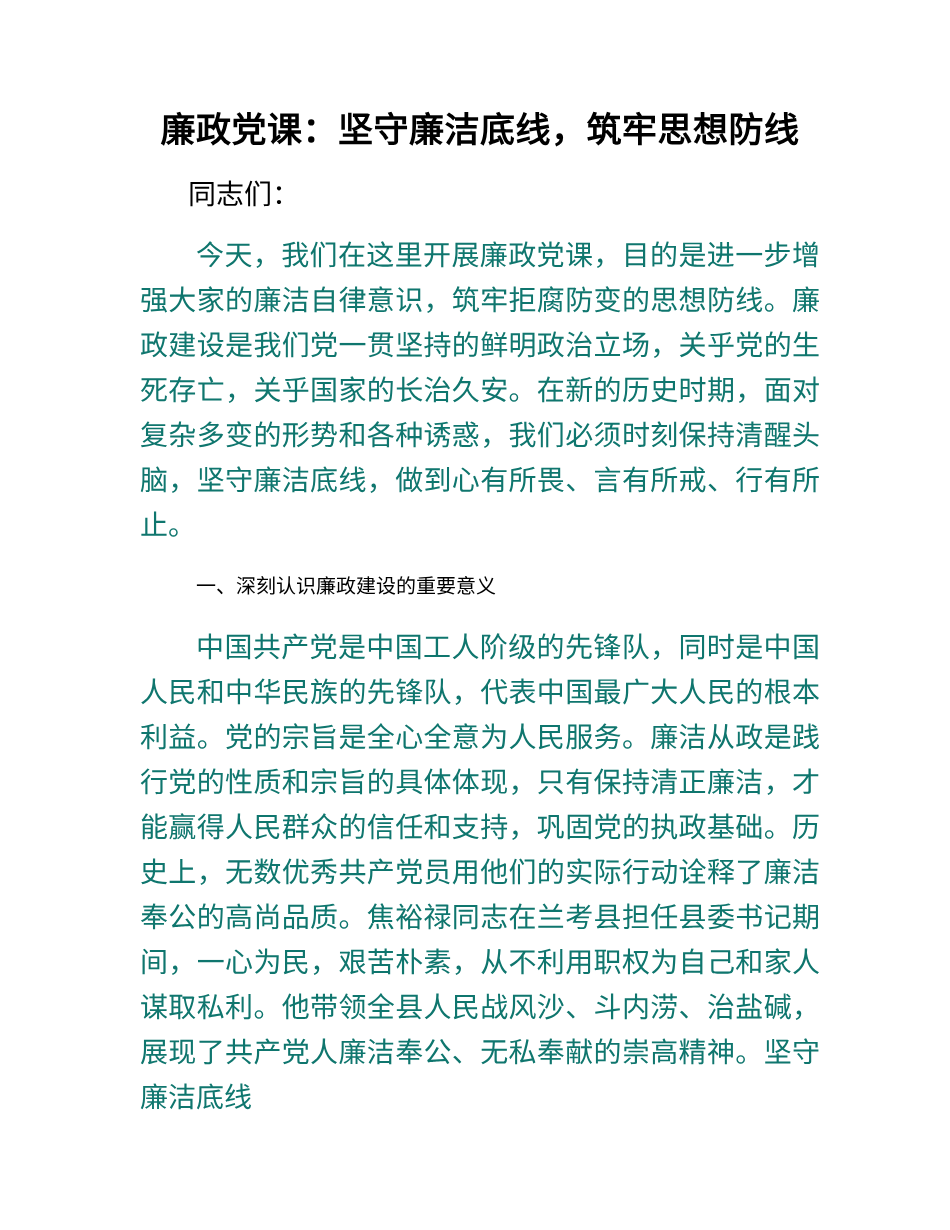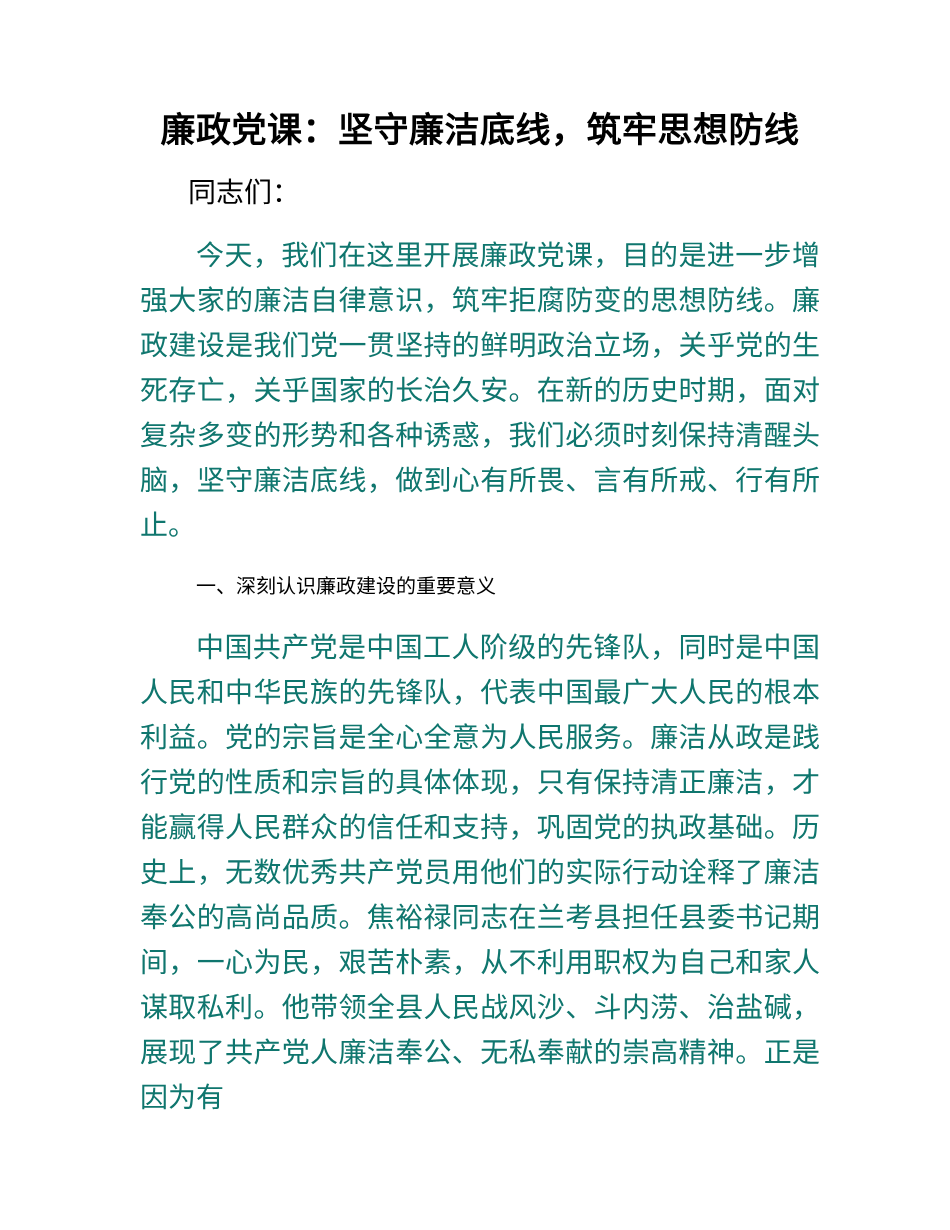--- a/index.html
+++ b/index.html
@@ -33,21 +33,21 @@
     color: #000000;
     text-align: center;
     line-height: 1.25;
     letter-spacing: 0.5px;
     margin: 0;
     padding-top: 108px;
     white-space: nowrap;
   }
 
   .salutation {
-    font-family: Liberation Mono, monospace;
+    font-family: Liberation Sans, sans-serif;
     font-size: 28px;
     font-weight: normal;
     color: #000000;
     line-height: 45px;
     margin: 0;
     padding-top: 20px;
     text-indent: 48px;
   }
 
   .body-para {
@@ -86,16 +86,16 @@
 
     <h1 class="doc-title">廉政党课：坚守廉洁底线，筑牢思想防线</h1>
 
     <p class="salutation">同志们：</p>
 
     <p class="body-para">今天，我们在这里开展廉政党课，目的是进一步增强大家的廉洁自律意识，筑牢拒腐防变的思想防线。廉政建设是我们党一贯坚持的鲜明政治立场，关乎党的生死存亡，关乎国家的长治久安。在新的历史时期，面对复杂多变的形势和各种诱惑，我们必须时刻保持清醒头脑，坚守廉洁底线，做到心有所畏、言有所戒、行有所止。</p>
 
     <p class="heading-1">一、深刻认识廉政建设的重要意义</p>
 
 
-    <p class="body-para">中国共产党是中国工人阶级的先锋队，同时是中国人民和中华民族的先锋队，代表中国最广大人民的根本利益。党的宗旨是全心全意为人民服务。廉洁从政是践行党的性质和宗旨的具体体现，只有保持清正廉洁，才能赢得人民群众的信任和支持，巩固党的执政基础。历史上，无数优秀共产党员用他们的实际行动诠释了廉洁奉公的高尚品质。焦裕禄同志在兰考县担任县委书记期间，一心为民，艰苦朴素，从不利用职权为自己和家人谋取私利。他带领全县人民战风沙、斗内涝、治盐碱，展现了共产党人廉洁奉公、无私奉献的崇高精神。正是因为有</p>
+    <p class="body-para">中国共产党是中国工人阶级的先锋队，同时是中国人民和中华民族的先锋队，代表中国最广大人民的根本利益。党的宗旨是全心全意为人民服务。廉洁从政是践行党的性质和宗旨的具体体现，只有保持清正廉洁，才能赢得人民群众的信任和支持，巩固党的执政基础。历史上，无数优秀共产党员用他们的实际行动诠释了廉洁奉公的高尚品质。焦裕禄同志在兰考县担任县委书记期间，一心为民，艰苦朴素，从不利用职权为自己和家人谋取私利。他带领全县人民战风沙、斗内涝、治盐碱，展现了共产党人廉洁奉公、无私奉献的崇高精神。坚守廉洁底线</p>
 
   </div>
 </div>
 
 </body></html>

